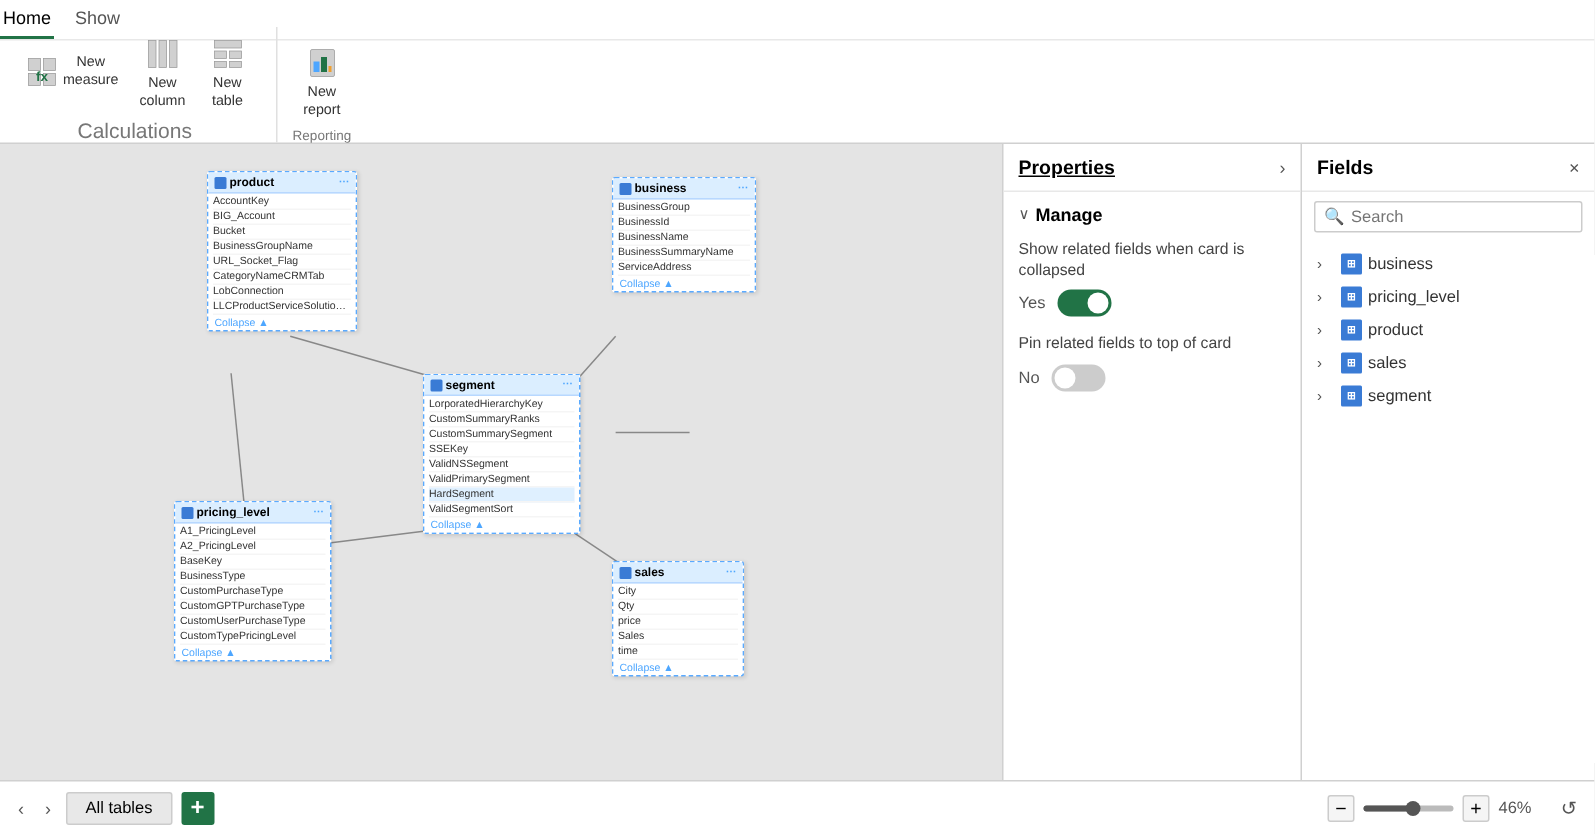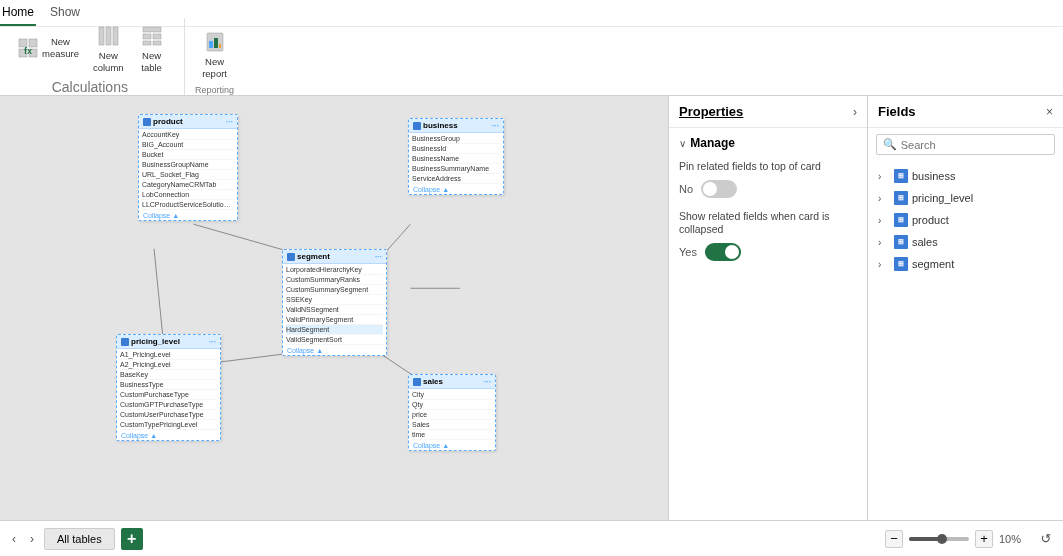--- a/index.html
+++ b/index.html
@@ -212,38 +212,38 @@
         <span style="font-size:12px; color:#555; cursor:pointer;">›</span>
       </div>
       <div style="padding:8px 10px;">
 
         <div style="display:flex; align-items:center; gap:4px; margin-bottom:10px;">
           <span style="font-size:10px; color:#555; cursor:pointer;">∨</span>
           <span style="font-size:12px; font-weight:600;">Manage</span>
         </div>
 
         <div style="margin-bottom:12px;">
+          <div style="font-size:10.5px; color:#444; margin-bottom:6px; line-height:1.3;">Show related fields when card is collapsed</div>
+          <div style="display:flex; align-items:center; gap:8px;">
+            <span style="font-size:11px; color:#555;">Yes</span>
+            <div style="width:36px; height:18px; border-radius:9px; background:#217346; position:relative; cursor:pointer;">
+              <div style="width:14px; height:14px; border-radius:50%; background:#fff; position:absolute; top:2px; left:20px;"></div>
+            </div>
+          </div>
+        </div>
+
+        <div style="margin-bottom:12px;">
           <div style="font-size:10.5px; color:#444; margin-bottom:6px; line-height:1.3;">Pin related fields to top of card</div>
           <div style="display:flex; align-items:center; gap:8px;">
             <span style="font-size:11px; color:#555;">No</span>
             <div style="width:36px; height:18px; border-radius:9px; background:#ccc; position:relative; cursor:pointer;">
               <div style="width:14px; height:14px; border-radius:50%; background:#fff; position:absolute; top:2px; left:2px;"></div>
             </div>
           </div>
         </div>
-
-        <div style="margin-bottom:12px;">
-          <div style="font-size:10.5px; color:#444; margin-bottom:6px; line-height:1.3;">Show related fields when card is collapsed</div>
-          <div style="display:flex; align-items:center; gap:8px;">
-            <span style="font-size:11px; color:#555;">Yes</span>
-            <div style="width:36px; height:18px; border-radius:9px; background:#217346; position:relative; cursor:pointer;">
-              <div style="width:14px; height:14px; border-radius:50%; background:#fff; position:absolute; top:2px; left:20px;"></div>
-            </div>
-          </div>
-        </div>
       </div>
     </div>
 
     <div style="width:195px; background:#fff; overflow-y:auto; display:flex; flex-direction:column;">
       <div style="display:flex; align-items:center; justify-content:space-between; padding:8px 10px; border-bottom:1px solid #e8e8e8;">
         <span style="font-size:13px; font-weight:600;">Fields</span>
         <span style="font-size:12px; color:#555; cursor:pointer;">×</span>
       </div>
 
       <div style="display:flex; align-items:center; margin:6px 8px; border:1px solid #ccc; border-radius:2px; padding:3px 6px; gap:4px;">
@@ -297,17 +297,17 @@
       <div style="width:18px;height:18px;display:flex;align-items:center;justify-content:center;cursor:pointer;font-size:13px;border:1px solid #ccc;border-radius:2px;background:#f5f5f5;">
         <span>−</span>
       </div>
       <div style="width:60px;height:4px;background:#bbb;border-radius:2px;position:relative;cursor:pointer;">
         <div style="width:50%;height:4px;background:#555;border-radius:2px;"></div>
         <div style="width:10px;height:10px;border-radius:50%;background:#555;position:absolute;top:-3px;left:46%;"></div>
       </div>
       <div style="width:18px;height:18px;display:flex;align-items:center;justify-content:center;cursor:pointer;font-size:13px;border:1px solid #ccc;border-radius:2px;background:#f5f5f5;">
         <span>+</span>
       </div>
-      <span style="font-size:11px;color:#555;min-width:32px;">10%</span>
+      <span style="font-size:11px;color:#555;min-width:32px;">46%</span>
       <div style="width:18px;height:18px;display:flex;align-items:center;justify-content:center;cursor:pointer;font-size:13px;color:#555;">↺</div>
     </div>
   </div>
 </div>
 
 </body></html>

